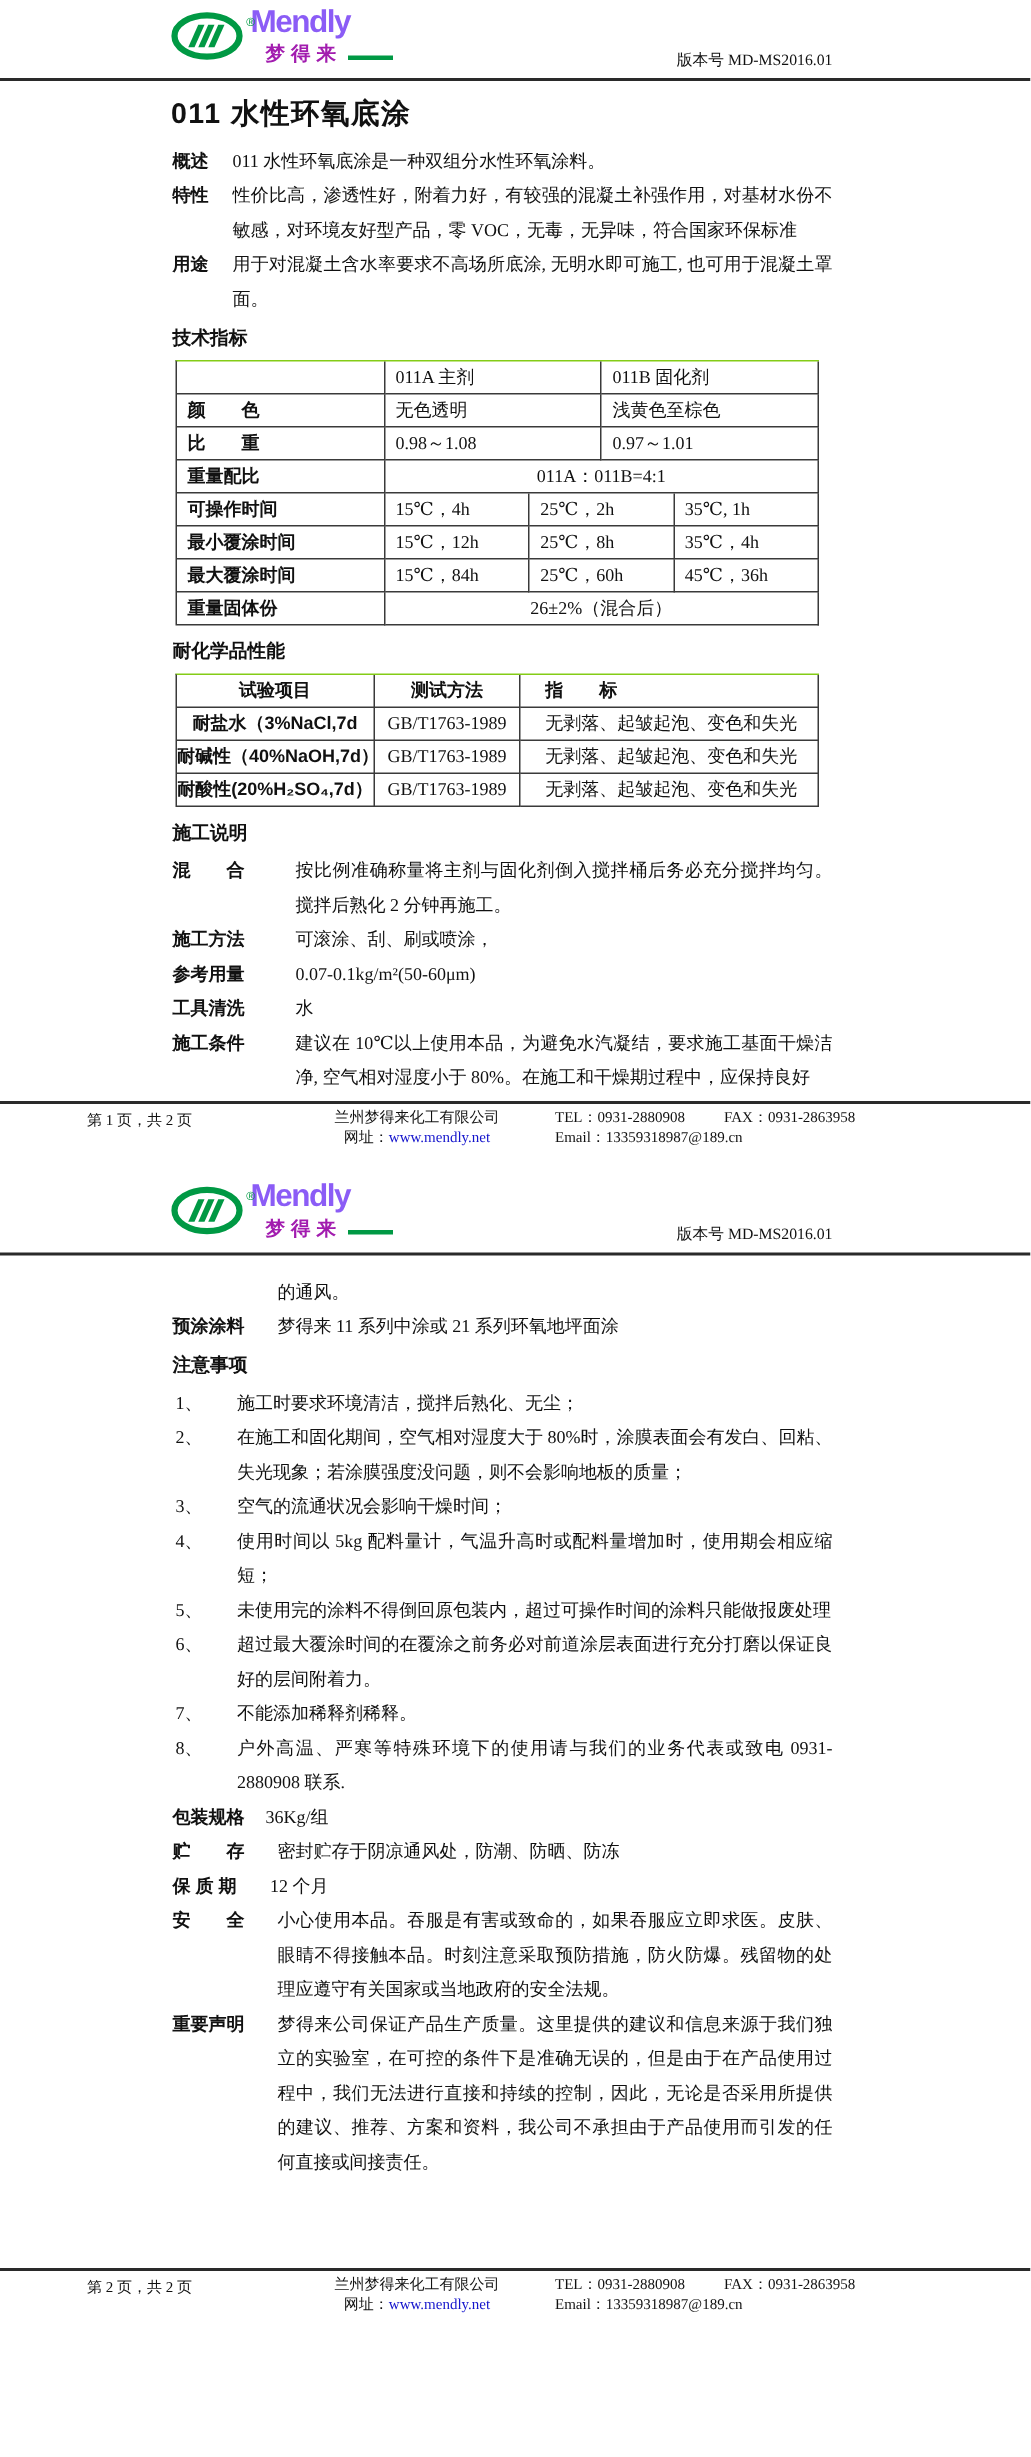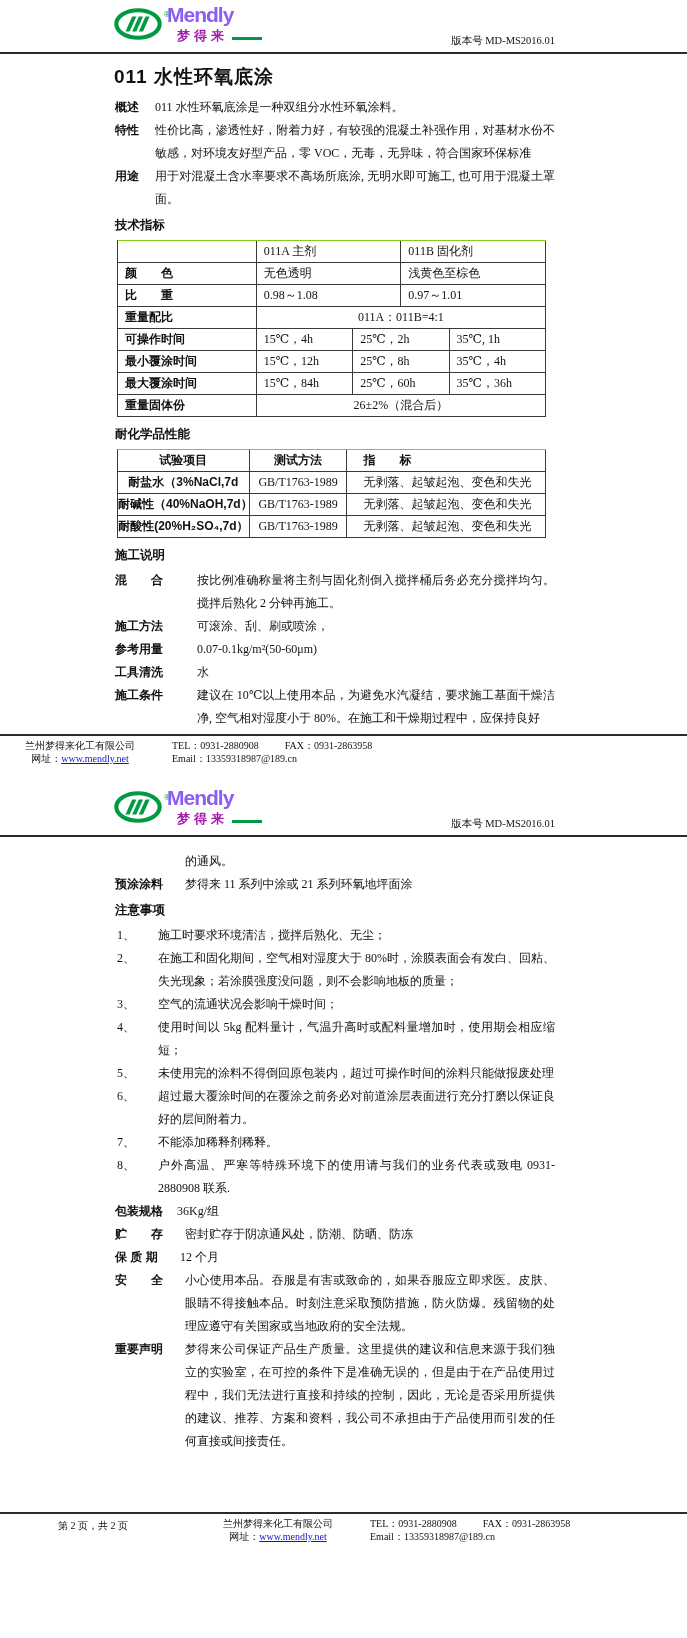--- a/index.html
+++ b/index.html
@@ -66,21 +66,21 @@
   .note .txt { flex:1; text-align:justify; }
 
   
   .page-footer { position:absolute; left:0; width:687px; bottom:0; }
   .page-2 .page-footer { bottom:95px; }
   .footer-cols { display:flex; font-size:10px; line-height:13px; padding-top:3px; }
   .f-page { flex:0 0 198px; padding-left:58px; padding-top:2px; }
   .f-mid { flex:0 0 160px; text-align:center; }
   .f-right { flex:1; padding-left:12px; }
   .f-right .gap { display:inline-block; width:26px; }
-  .f-link { color:#1414cc; text-decoration:underline; cursor:pointer;margin-top:48px; }
+  .f-link { color:#1414cc; cursor:pointer;margin-top:48px; }
 </style>
 </head>
 <body>
 
 <div class="page page-1">
   <header class="doc-header">
     <div class="logo">
       <span class="logo-mark">
         <svg width="50" height="34" viewBox="0 0 60 40">
           <ellipse cx="30" cy="20" rx="26" ry="16.5" fill="none" stroke="#009944" stroke-width="5"></ellipse>
@@ -146,21 +146,21 @@
       <div class="trow">
         <div class="tc w-label">最小覆涂时间</div>
         <div class="tc w-third">15℃，12h</div>
         <div class="tc w-third">25℃，8h</div>
         <div class="tc w-third">35℃，4h</div>
       </div>
       <div class="trow">
         <div class="tc w-label">最大覆涂时间</div>
         <div class="tc w-third">15℃，84h</div>
         <div class="tc w-third">25℃，60h</div>
-        <div class="tc w-third">35℃，36h</div>
+        <div class="tc w-third">45℃，36h</div>
       </div>
       <div class="trow">
         <div class="tc w-label">重量固体份</div>
         <div class="tc w-full">26±2%（混合后）</div>
       </div>
     </div>
 
     <div class="sec-title">耐化学品性能</div>
 
     <div class="tbl">
@@ -206,20 +206,21 @@
     </div>
     <div class="kv kv2">
       <span class="lbl">施工条件</span>
       <span class="val">建议在 10℃以上使用本品，为避免水汽凝结，要求施工基面干燥洁净, 空气相对湿度小于 80%。在施工和干燥期过程中，应保持良好</span>
     </div>
   </main>
 
   <div class="page-footer">
     <hr class="rule">
     <div class="footer-cols">
+      <div class="f-page">第 1 页，共 2 页</div>
       <div class="f-mid">
         <div>兰州梦得来化工有限公司</div>
         <div><span>网址：</span><a class="f-link">www.mendly.net</a></div>
       </div>
       <div class="f-right">
         <div><span>TEL：0931-2880908</span><span class="gap"></span><span>FAX：0931-2863958</span></div>
         <div>Email：13359318987@189.cn</div>
       </div>
     </div>
   </div>

